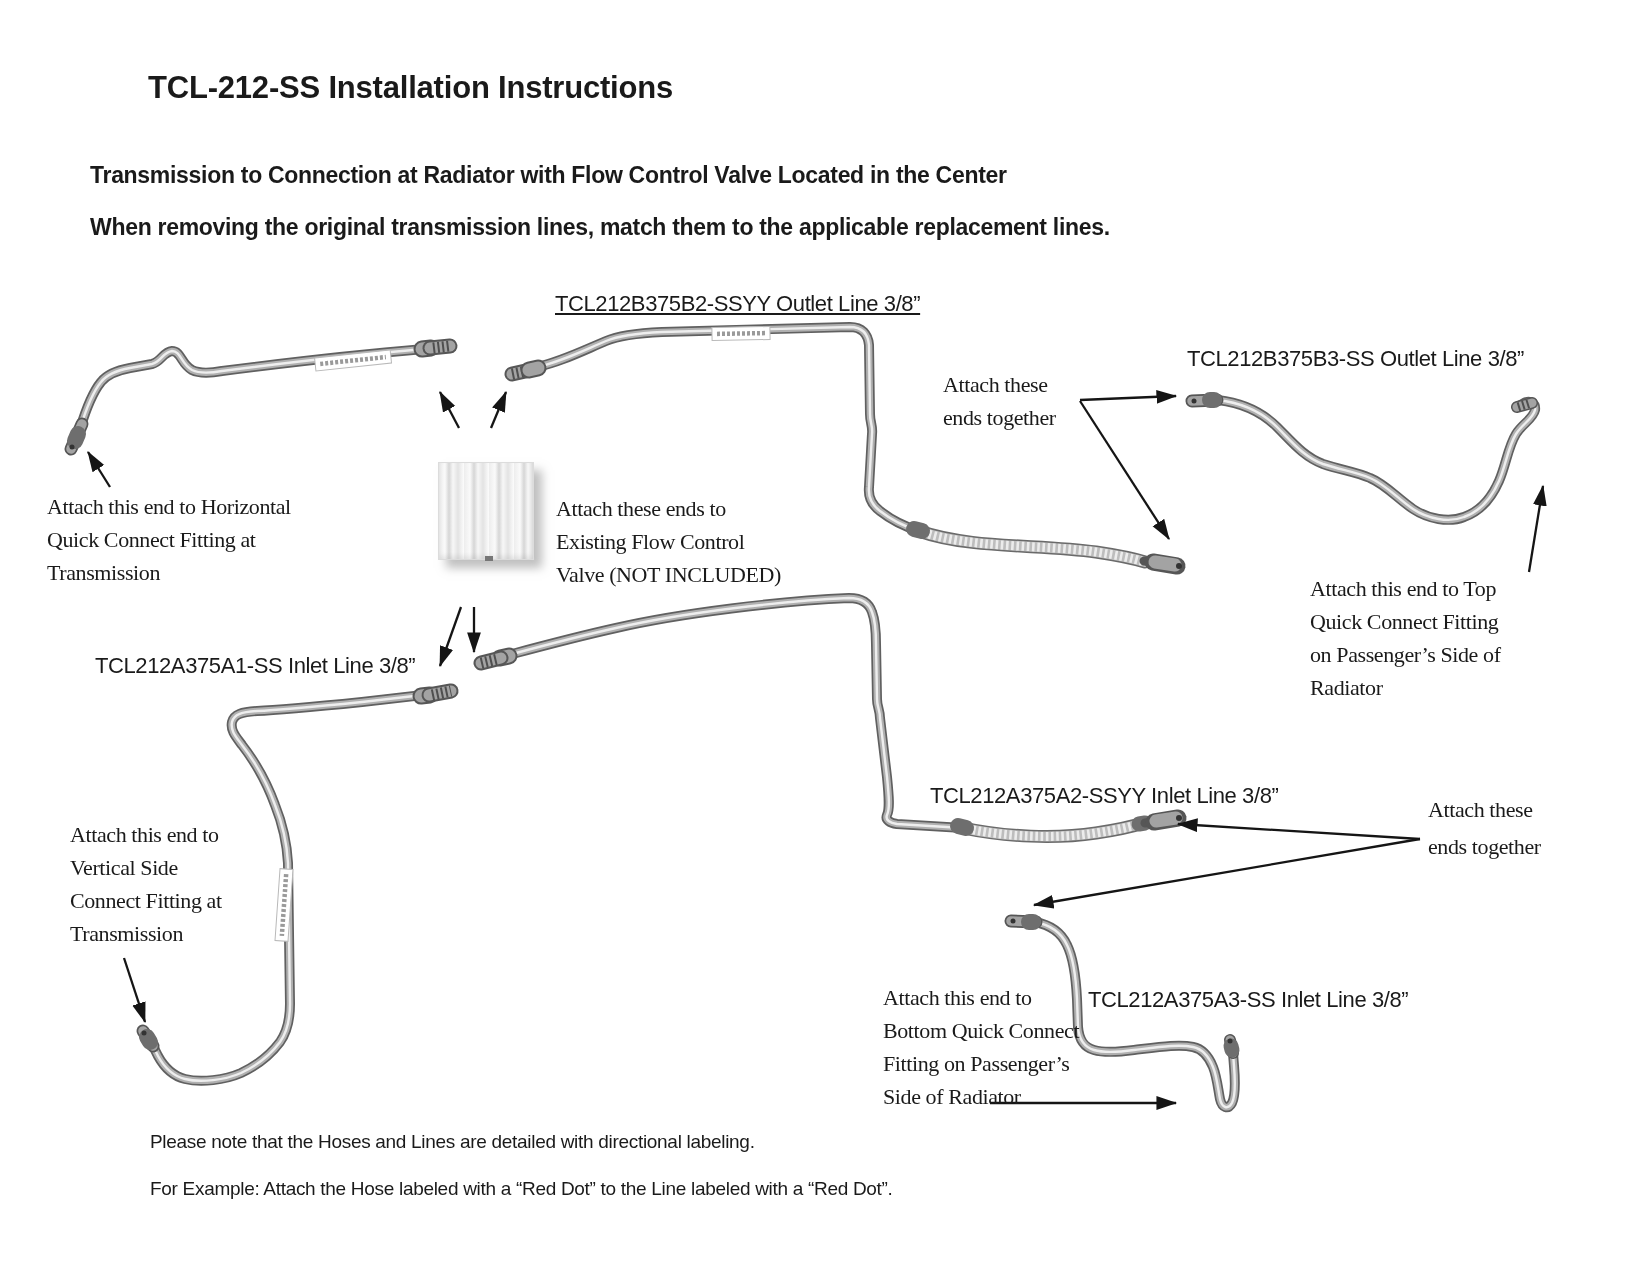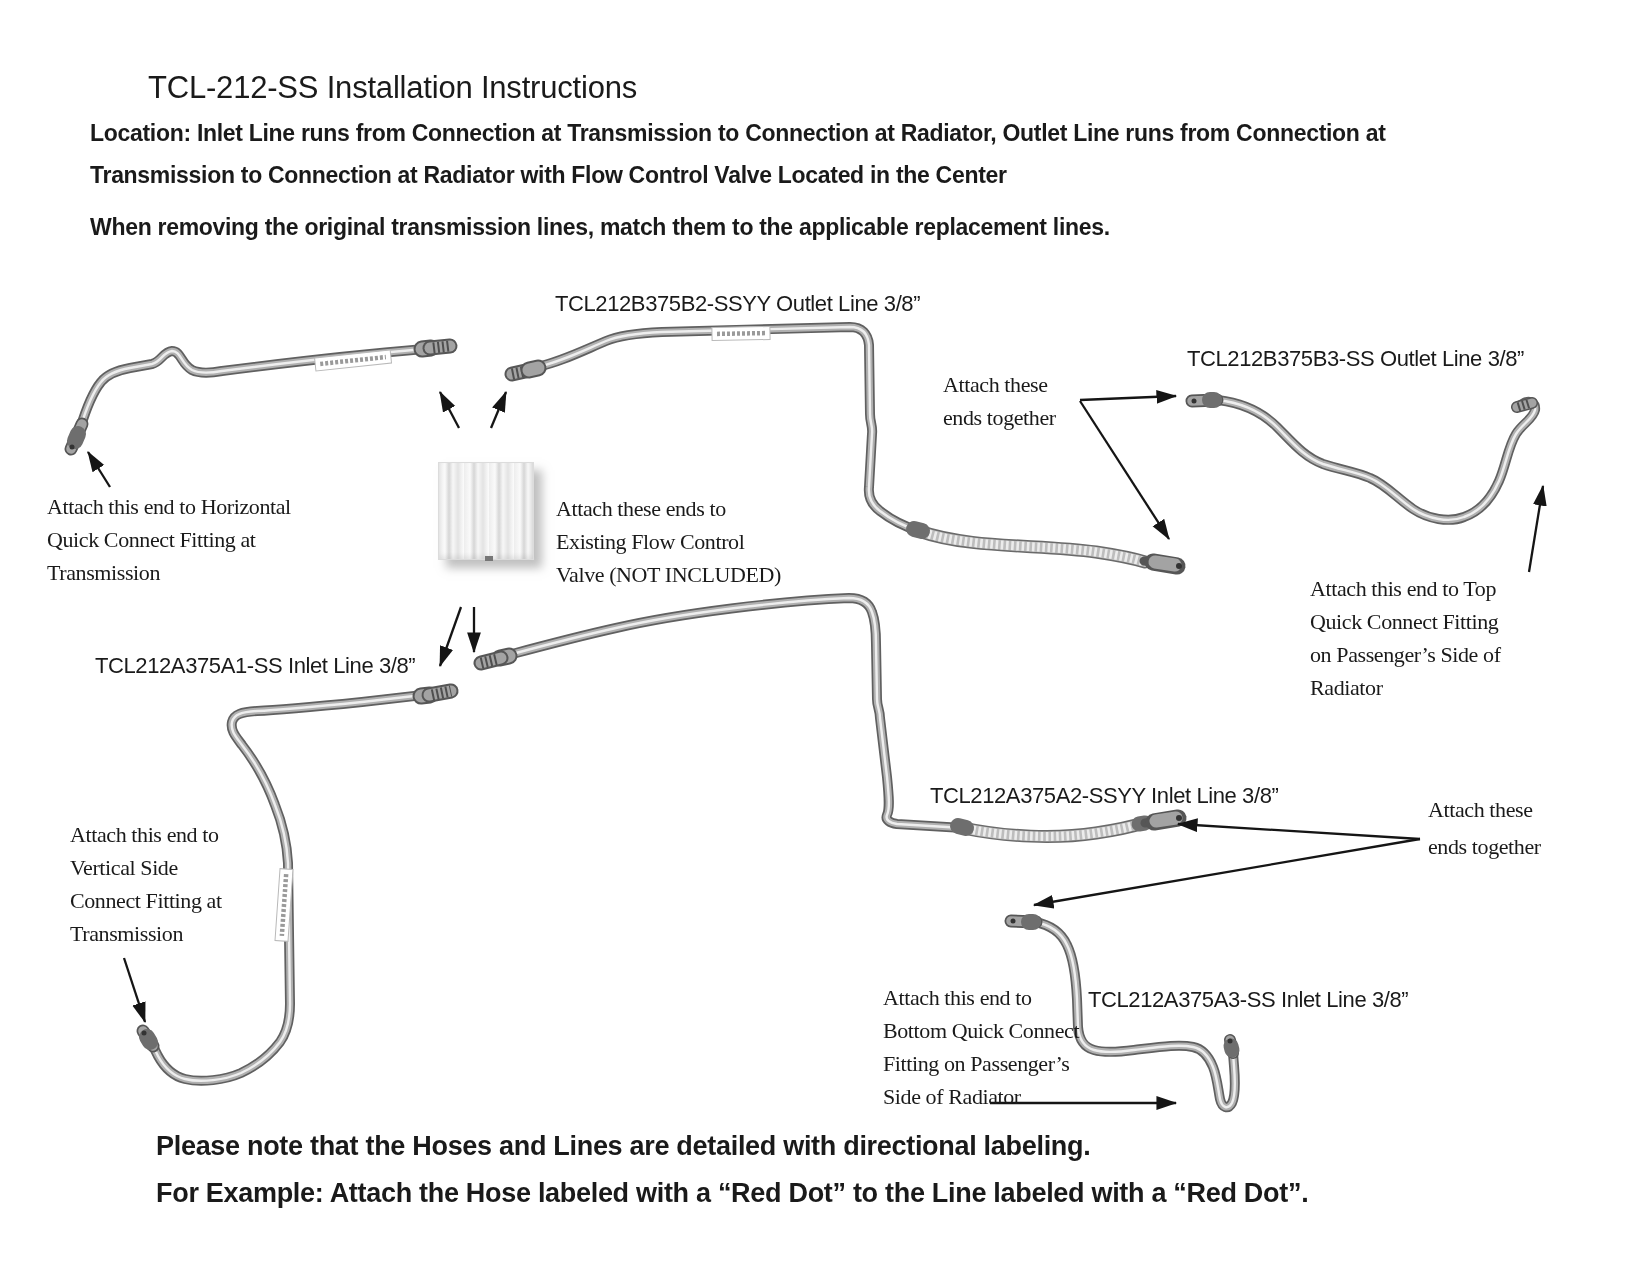--- a/index.html
+++ b/index.html
@@ -1,24 +1,24 @@
 <!DOCTYPE html>
 <html style="--text: #1a1a1a; --arrow: #151515; --tube-dark: #606060; --tube-mid: #b0b0b0; --tube-highlight: #eeeeee; --background: #ffffff;"><head>
 <meta charset="utf-8">
 <style>
   html,body{margin:0;padding:0;background:#fff;}
   .page{position:relative;width:1650px;height:1275px;background:#fff;overflow:hidden;
         font-family:"Liberation Sans",sans-serif;color:#1a1a1a;}
   .abs{position:absolute;white-space:nowrap;}
-  .title{font-size:31px;font-weight:normal;letter-spacing:-0.2px;text-align:center;}
+  .title{font-size:31px;font-weight:bold;letter-spacing:-0.2px;text-align:center;}
   .para{font-size:23px;font-weight:bold;letter-spacing:-0.3px;}
   .plabel{font-size:22px;letter-spacing:-0.4px;}
   .note{font-size:22px;letter-spacing:-0.4px;line-height:33px;font-family:Liberation Serif, serif;}
   .note div{white-space:nowrap;}
-  .footer{font-size:27px;font-weight:bold;letter-spacing:-0.3px;margin-left:6px;}
+  .footer{font-size:19px;font-weight:normal;letter-spacing:-0.3px;}
   svg{position:absolute;left:0;top:0;}
   .t-out{fill:none;stroke:var(--tube-dark,#606060);stroke-width:10;stroke-linecap:round;stroke-linejoin:round;}
   .t-mid{fill:none;stroke:var(--tube-mid,#b0b0b0);stroke-width:6.6;stroke-linecap:round;stroke-linejoin:round;}
   .t-hi{fill:none;stroke:var(--tube-highlight,#eeeeee);stroke-width:2.4;stroke-linecap:round;stroke-linejoin:round;}
   .br-out{fill:none;stroke:#6a6a6a;stroke-width:13;stroke-linecap:round;}
   .br-mid{fill:none;stroke:#bdbdbd;stroke-width:10;stroke-linecap:round;}
   .br-wv{fill:none;stroke:#ececec;stroke-width:9;stroke-dasharray:2.6 2.6;}
   .fd{stroke:#565656;stroke-linecap:round;}
   .fm{stroke:#a3a3a3;stroke-linecap:round;}
   .fth{stroke:#4f4f4f;stroke-dasharray:2 2.6;}
@@ -173,25 +173,24 @@
       <line class="arrow" x1="124" y1="958" x2="145" y2="1022"></line>
       <line class="arrow" x1="1420" y1="839" x2="1178" y2="824"></line>
       <line class="arrow" x1="1420" y1="839" x2="1034" y2="905"></line>
       <line class="arrow" x1="990" y1="1103" x2="1176" y2="1103"></line>
     </g>
   </svg>
 
   <div class="valve"></div>
 
   <div class="abs title" style="left:148px;top:70px;">TCL-212-SS Installation Instructions</div>
-  <div class="abs para" style="left:90px;top:120px;">Location: Inlet Line runs from Connection at Transmission to Connection at Radiator, Outlet Line runs from Connection at</div>
   <div class="abs para" style="left:90px;top:162px;">Transmission to Connection at Radiator with Flow Control Valve Located in the Center</div>
   <div class="abs para" style="left:90px;top:214px;">When removing the original transmission lines, match them to the applicable replacement lines.</div>
 
-  <div class="abs plabel" style="left:555px;top:291px;">TCL212B375B2-SSYY Outlet Line 3/8”</div>
+  <div class="abs plabel" style="left:555px;top:291px;text-decoration:underline;">TCL212B375B2-SSYY Outlet Line 3/8”</div>
   <div class="abs plabel" style="left:1187px;top:346px;">TCL212B375B3-SS Outlet Line 3/8”</div>
   <div class="abs plabel" style="left:95px;top:653px;">TCL212A375A1-SS Inlet Line 3/8”</div>
   <div class="abs plabel" style="left:930px;top:783px;">TCL212A375A2-SSYY Inlet Line 3/8”</div>
   <div class="abs plabel" style="left:1088px;top:987px;">TCL212A375A3-SS Inlet Line 3/8”</div>
 
   <div class="abs note" style="left:47px;top:490px;">
     <div>Attach this end to Horizontal</div>
     <div>Quick Connect Fitting at</div>
     <div>Transmission</div>
   </div>

